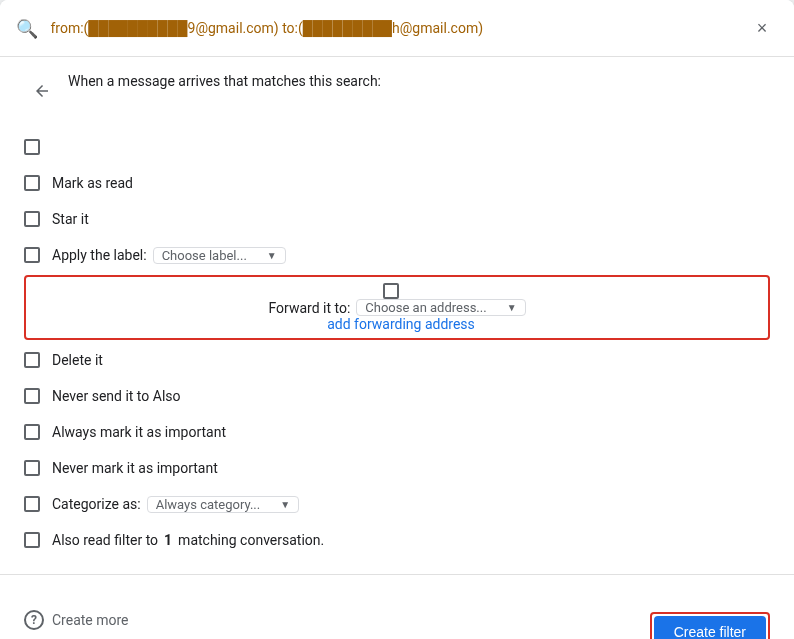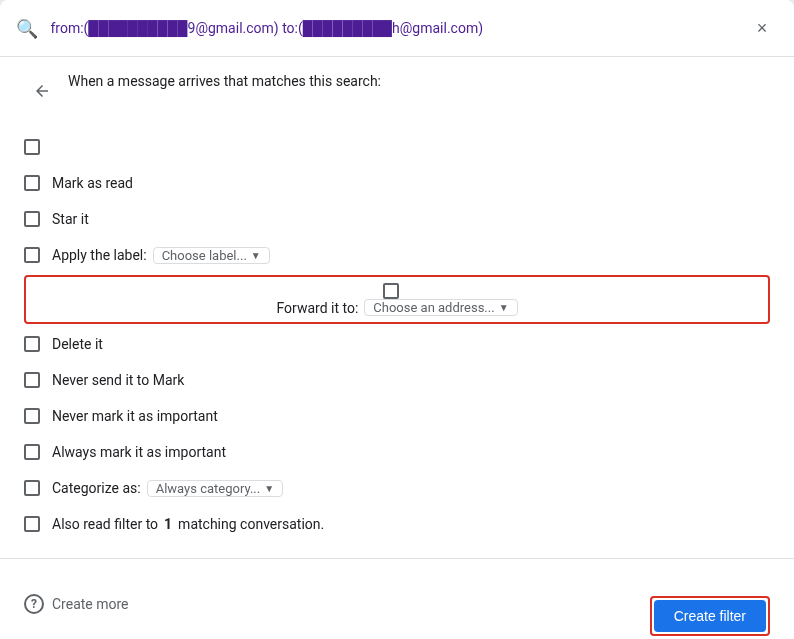--- a/index.html
+++ b/index.html
@@ -31,21 +31,21 @@
     }
     .search-icon {
       color: #5f6368;
       font-size: 18px;
       margin-right: 12px;
       flex-shrink: 0;
     }
     .search-query {
       flex: 1;
       font-size: 14px;
-      color: #4c1d95;
+      color: #a16207;
     }
     .close-btn {
       background: none;
       border: none;
       cursor: pointer;
       color: #5f6368;
       font-size: 18px;
       padding: 4px;
       border-radius: 50%;
       display: flex;
@@ -116,21 +116,21 @@
     .dropdown-select {
       border: 1px solid #dadce0;
       border-radius: 4px;
       padding: 0 8px;
       font-size: 13px;
       color: #5f6368;
       background: #fff;
       cursor: pointer;
       display: inline-flex;
       align-items: center;
-      gap: 4px;
+      gap: 20px;
     }
     .add-forwarding-link {
       color: #1a73e8;
       font-size: 14px;
       cursor: pointer;
       margin-left: 8px;
       text-decoration: none;
     }
     .footer {
       display: flex;
@@ -232,40 +232,41 @@
 
     <div class="option-row forward-highlight">
       <input type="checkbox" class="checkbox" style="">
       <span class="option-label">
         <span>Forward it to:</span>
         <span class="dropdown-select">
           <span>Choose an address...</span>
           <span class="chevron">▼</span>
         </span>
       </span>
+      <a class="add-forwarding-link">add forwarding address</a>
     </div>
 
     <div class="option-row">
       <input type="checkbox" class="checkbox" style="">
       <span class="option-label">Delete it</span>
     </div>
 
     <div class="option-row">
       <input type="checkbox" class="checkbox" style="">
-      <span class="option-label">Never send it to Mark</span>
+      <span class="option-label">Never send it to Also</span>
+    </div>
+
+    <div class="option-row">
+      <input type="checkbox" class="checkbox" style="">
+      <span class="option-label">Always mark it as important</span>
     </div>
 
     <div class="option-row">
       <input type="checkbox" class="checkbox" style="">
       <span class="option-label">Never mark it as important</span>
-    </div>
-
-    <div class="option-row">
-      <input type="checkbox" class="checkbox" style="">
-      <span class="option-label">Always mark it as important</span>
     </div>
 
     <div class="option-row">
       <input type="checkbox" class="checkbox" style="">
       <span class="option-label">
         <span>Categorize as:</span>
         <span class="dropdown-select">
           <span>Always category...</span>
           <span class="chevron">▼</span>
         </span>

